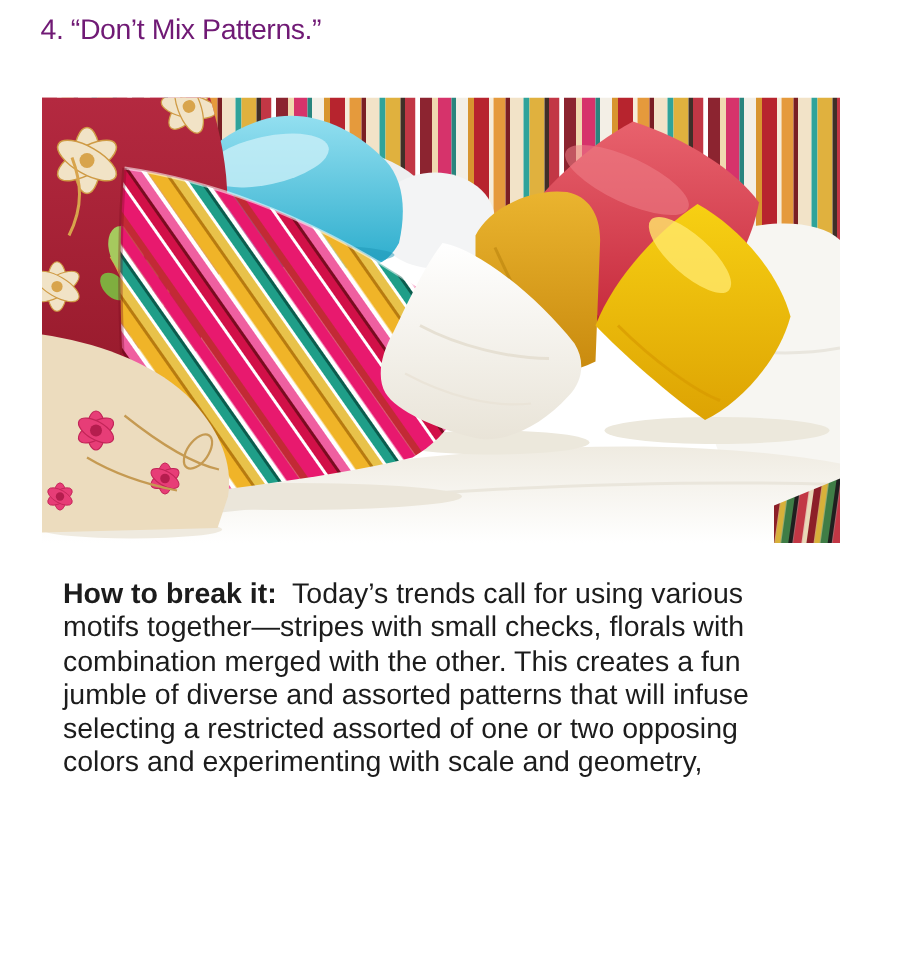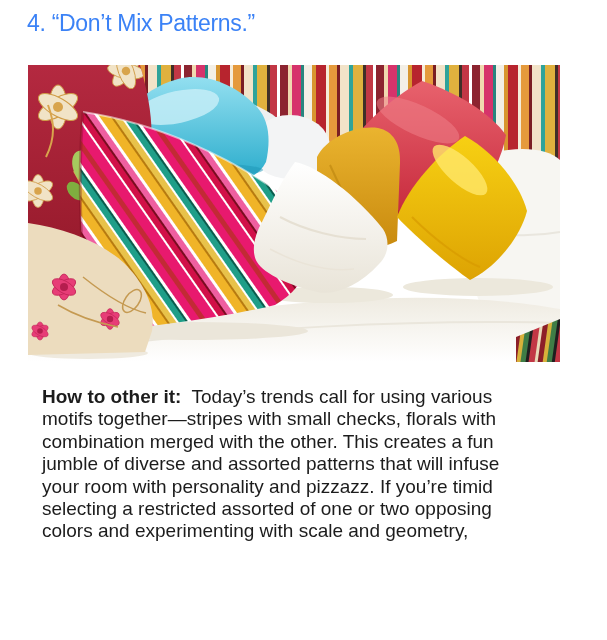--- a/index.html
+++ b/index.html
@@ -2,21 +2,21 @@
 <html><head>
 <meta charset="utf-8">
 <style>
   html,body{margin:0;padding:0;}
   body{
     width:607px;height:640px;background:#ffffff;position:relative;
     font-family:"Liberation Sans", sans-serif;overflow:hidden;
   }
   .title{
     position:absolute;left:27px;top:10px;
-    font-size:23px;letter-spacing:-0.3px;color:#3b82f6;
+    font-size:19px;letter-spacing:-0.3px;color:#701a75;
     font-weight:400;white-space:nowrap;
   }
   .photo{
     position:absolute;left:28px;top:65px;width:532px;height:297px;
   }
   .photo svg{display:block;}
   .article{
     position:absolute;left:42px;top:386px;width:540px;
     font-size:19px;color:#1c1c1c;
   }
@@ -246,20 +246,19 @@
 
     <g>
       <path d="M 437,71 C 464,86 491,116 499,146 C 491,176 465,204 442,215 C 419,199 386,170 369,152 C 381,121 410,89 437,71 Z" fill="url(#gYellow)"></path>
       <ellipse cx="432" cy="105" rx="35" ry="13" fill="#ffe76a" opacity="0.8" transform="rotate(42 432 105)"></ellipse>
       <path d="M 384,152 C 408,176 436,196 452,202" fill="none" stroke="#d79a00" stroke-width="2" opacity="0.7"></path>
     </g>
   </svg>
 </div>
 
 <div class="article">
-  <div class="line"><b>How to other it:</b><span>&nbsp; Today’s trends call for using various</span></div>
+  <div class="line"><b>How to break it:</b><span>&nbsp; Today’s trends call for using various</span></div>
   <div class="line">motifs together—stripes with small checks, florals with</div>
   <div class="line">combination merged with the other. This creates a fun</div>
   <div class="line">jumble of diverse and assorted patterns that will infuse</div>
-  <div class="line">your room with personality and pizzazz. If you’re timid</div>
   <div class="line">selecting a restricted assorted of one or two opposing</div>
   <div class="line">colors and experimenting with scale and geometry,</div>
 </div>
 
 </body></html>

